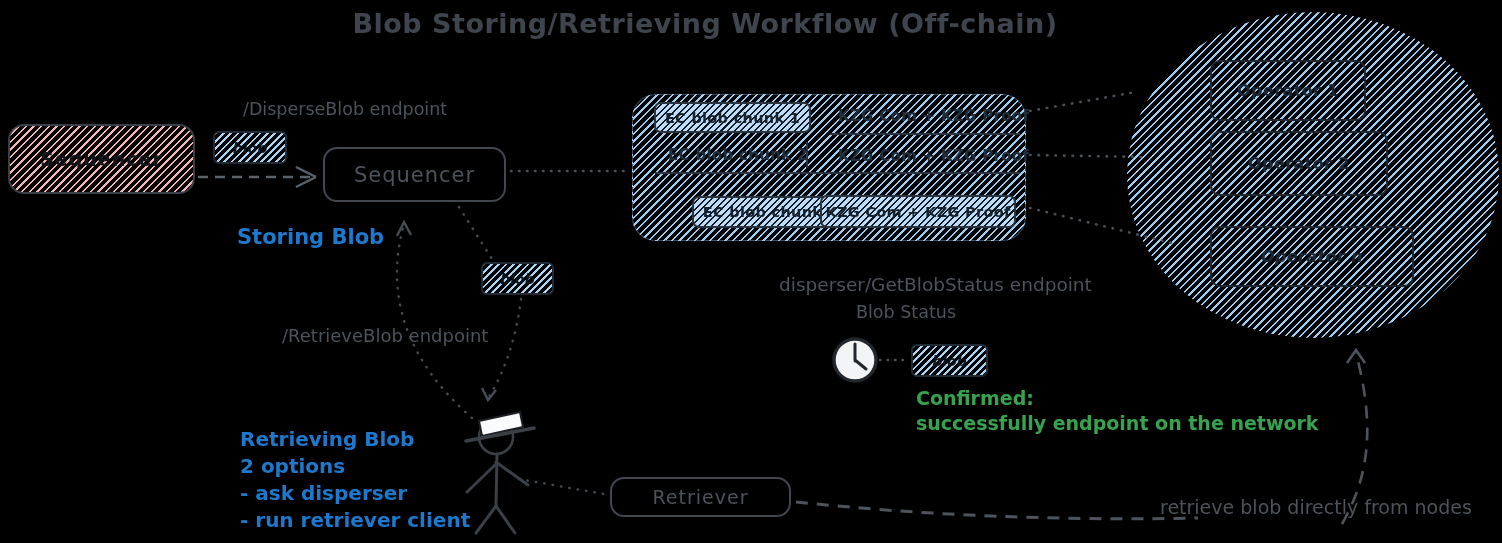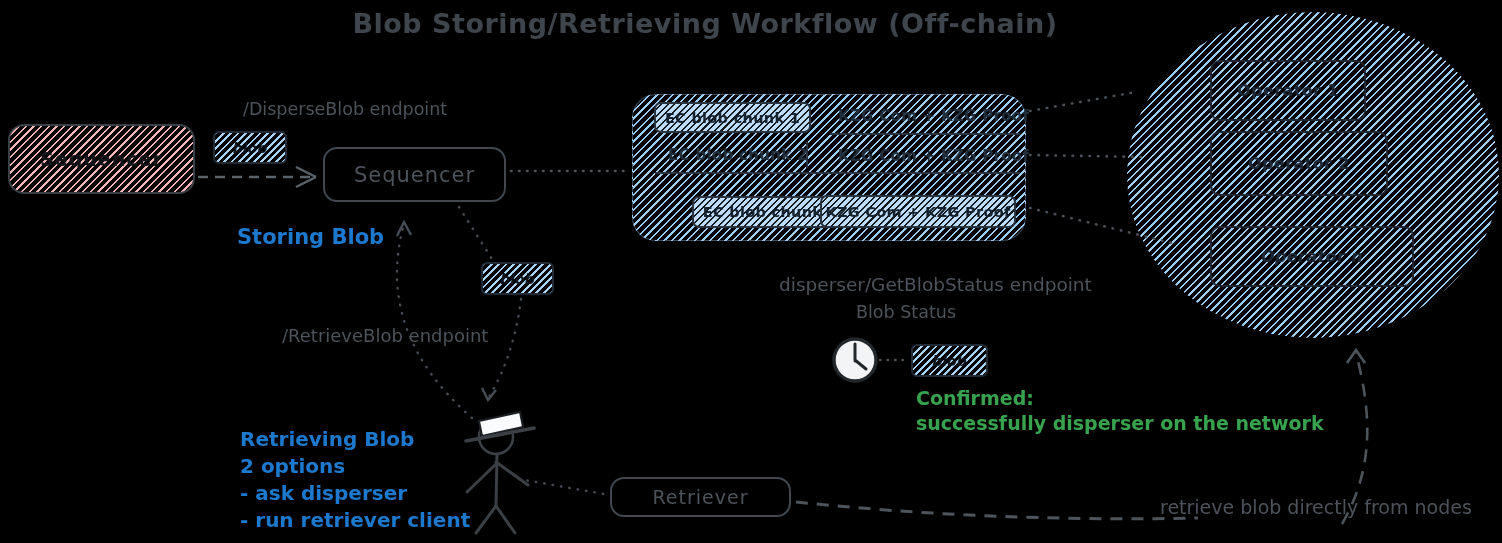--- a/index.html
+++ b/index.html
@@ -85,21 +85,21 @@
   </div>
 
   <div class="abs lbl" style="left:779px;top:274px;font-size:18.5px;">disperser/GetBlobStatus endpoint</div>
   <div class="abs lbl" style="left:856px;top:302px;font-size:17.5px;">Blob Status</div>
 
   <div class="abs node hatch-blue-chip chip" style="left:911px;top:344px;width:77px;height:33px;">
     <span>blob</span>
   </div>
 
   <div class="abs green-txt" style="left:916px;top:387px;font-size:19px;">Confirmed:</div>
-  <div class="abs green-txt" style="left:916px;top:412px;font-size:19px;">successfully disperser on the network</div>
+  <div class="abs green-txt" style="left:916px;top:412px;font-size:19px;">successfully endpoint on the network</div>
 
   <div class="abs lbl" style="left:282px;top:325px;font-size:18px;">/RetrieveBlob endpoint</div>
 
   <div class="abs node hatch-blue-chip chip" style="left:481px;top:262px;width:73px;height:33px;">
     <span>blob</span>
   </div>
 
   <div class="abs blue-txt" style="left:240px;top:427px;font-size:20px;">Retrieving Blob</div>
   <div class="abs blue-txt" style="left:240px;top:454px;font-size:20px;">2 options</div>
   <div class="abs blue-txt" style="left:240px;top:481px;font-size:20px;">- ask disperser</div>

